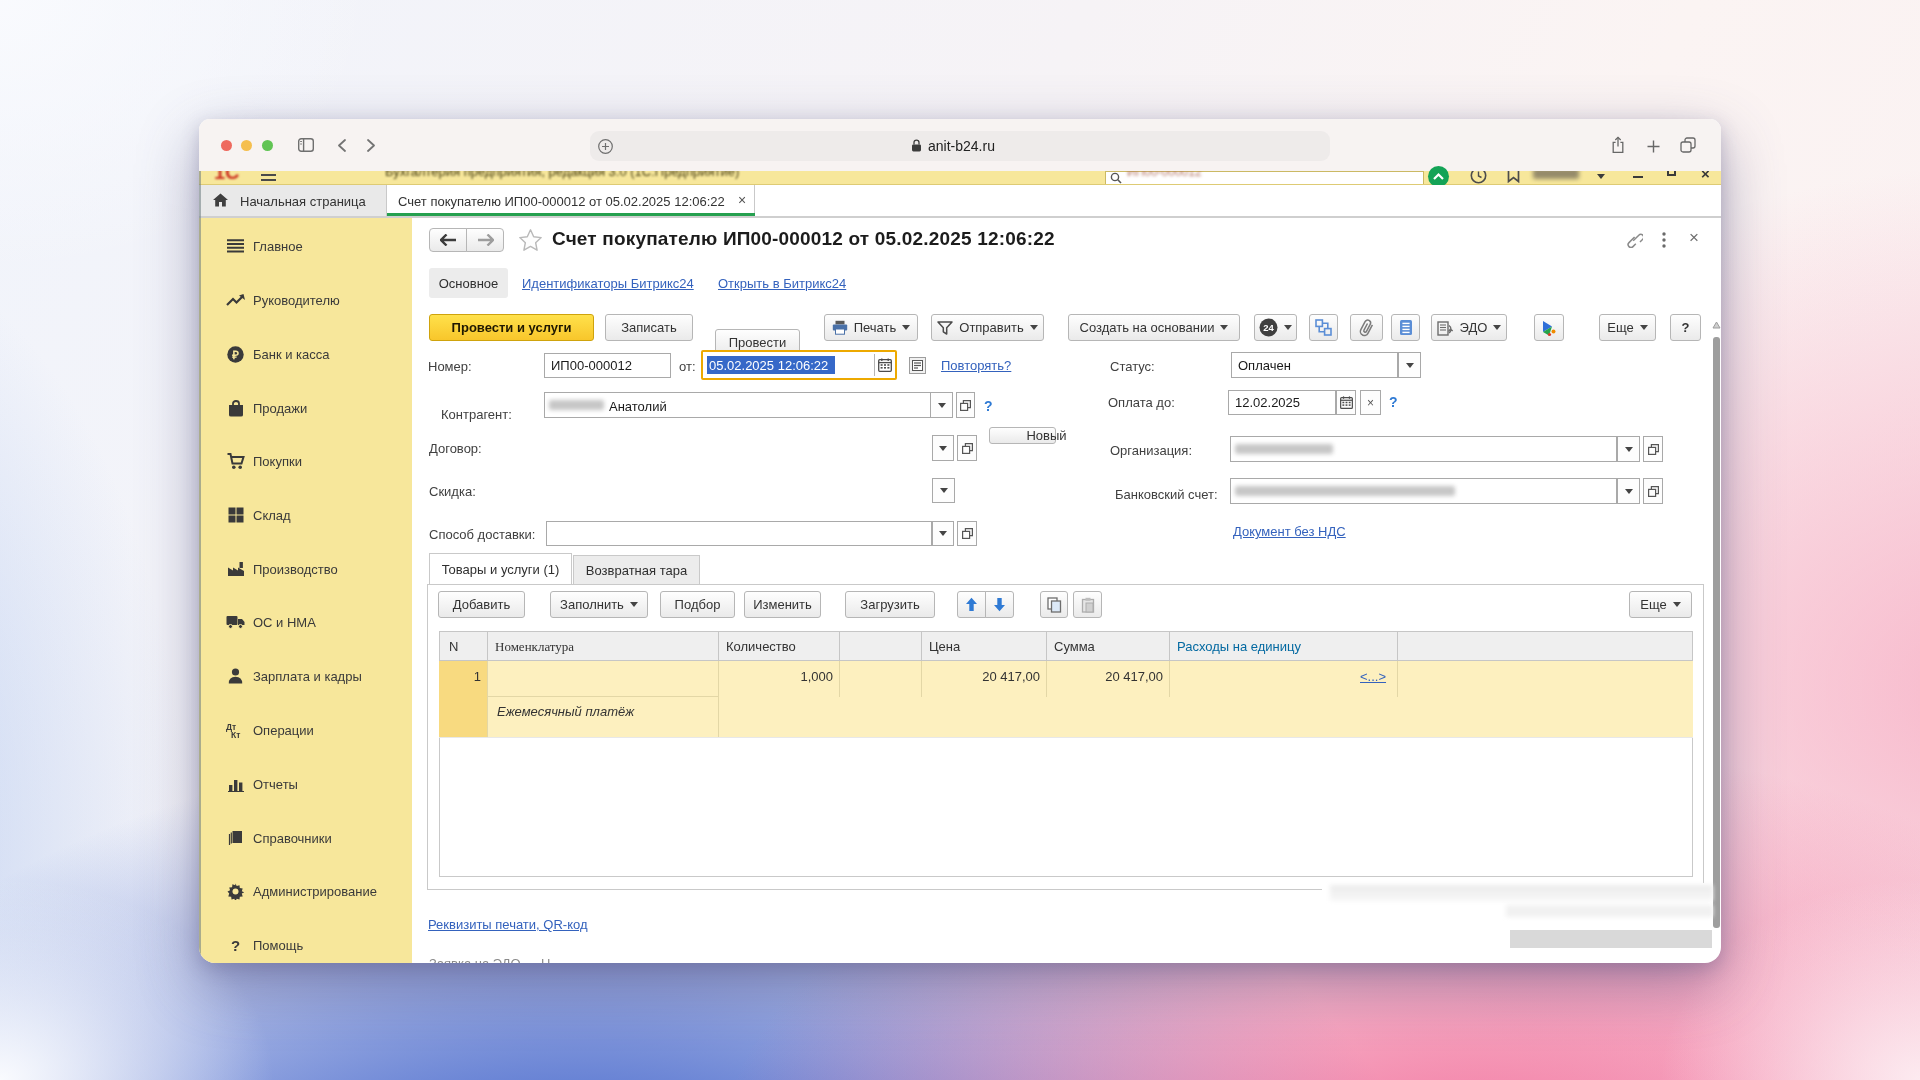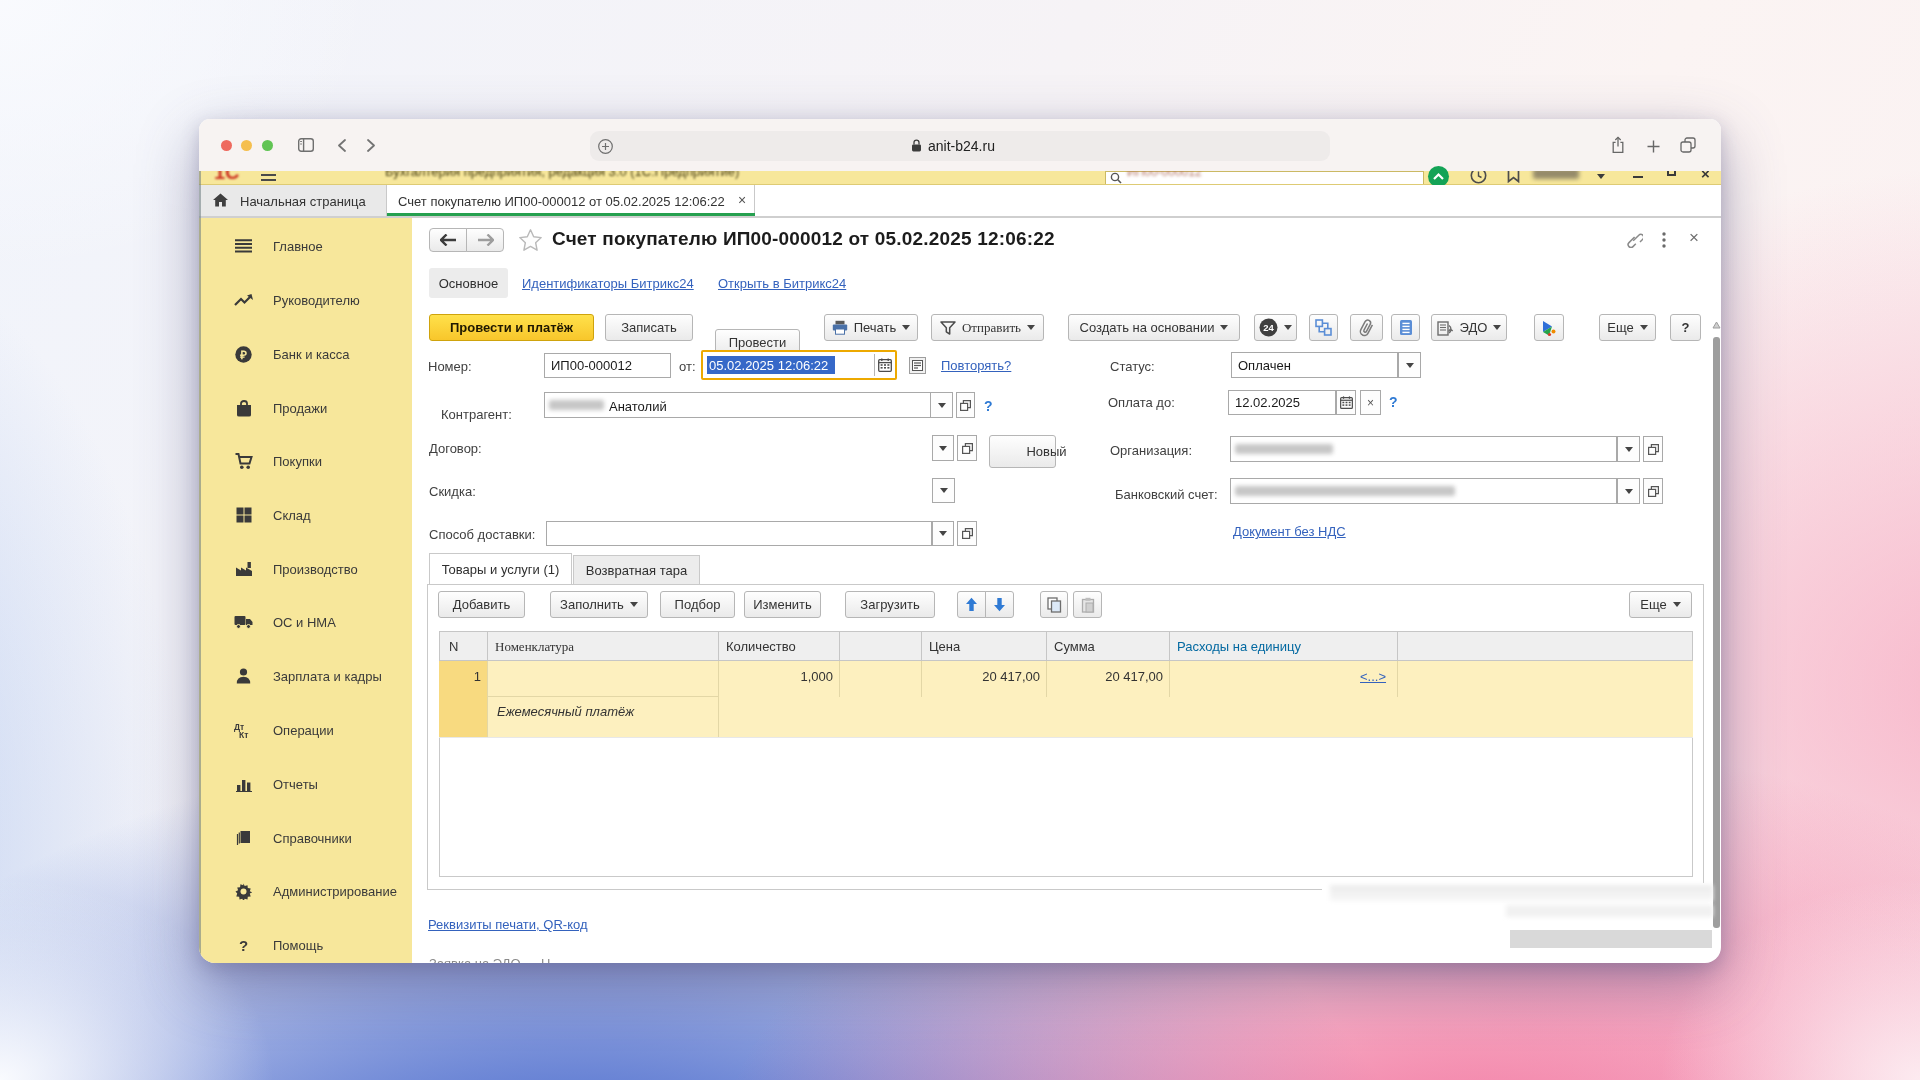--- a/index.html
+++ b/index.html
@@ -16,21 +16,21 @@
 .win{position:absolute;left:199px;top:119px;width:1522px;height:844px;border-radius:11px 11px 16px 16px;background:#fff;
  box-shadow:0 22px 60px rgba(75,70,120,.45),0 6px 18px rgba(75,70,120,.25);overflow:hidden;}
 .abs{position:absolute;}
 .lbl{position:absolute;font-size:13px;color:#404040;white-space:nowrap;}
 .lnk{position:absolute;font-size:13px;color:#3462bd;text-decoration:underline;white-space:nowrap;}
 .btn{position:absolute;box-sizing:border-box;border:1px solid #b6b6b6;border-radius:3px;background:linear-gradient(#fefefe,#eaeaea);font-size:13px;color:#333;display:flex;align-items:center;justify-content:center;gap:6px;white-space:nowrap;}
 .inp{position:absolute;box-sizing:border-box;border:1px solid #a9a9a9;background:#fff;font-size:13px;color:#1a1a1a;display:flex;align-items:center;padding:0 6px;white-space:nowrap;}
 .seg{position:absolute;box-sizing:border-box;border:1px solid #a9a9a9;background:#fdfdfd;display:flex;align-items:center;justify-content:center;}
 .car{width:0;height:0;border-left:4px solid transparent;border-right:4px solid transparent;border-top:5px solid #444;}
 .blurb{position:absolute;background:#c6c6c6;filter:blur(2px);border-radius:2px;}
-.si{position:absolute;left:27px;display:flex;align-items:center;gap:20px;height:20px;margin-left:8px;}
+.si{position:absolute;left:27px;display:flex;align-items:center;gap:8px;height:20px;}
 .si .ic{width:19px;height:19px;display:flex;align-items:center;justify-content:center;flex:none;}
 .si span{font-size:13px;color:#3a3a3a;white-space:nowrap;}
 svg{display:block;}
 </style>
 </head>
 <body>
 <div class="bg"></div>
 <div class="win">
   
   <div class="abs" style="left:0;top:0;width:1522px;height:52px;background:#f7f3f2;"></div>
@@ -281,29 +281,29 @@
       <circle cx="2" cy="2" r="1.7" fill="#6a6a6a"></circle>
       <circle cx="2" cy="8" r="1.7" fill="#6a6a6a"></circle>
       <circle cx="2" cy="14" r="1.7" fill="#6a6a6a"></circle>
     </svg>
   <div class="abs" style="left:1490px;top:109px;font-size:17px;color:#6f6f6f;">×</div>
   
   <div class="abs" style="left:230px;top:149px;width:79px;height:30px;background:#ececec;border-radius:3px;display:flex;align-items:center;justify-content:center;font-size:13px;color:#2f2f2f;">Основное</div>
   <div class="lnk" style="left:323px;top:157px;">Идентификаторы Битрикс24</div>
   <div class="lnk" style="left:519px;top:157px;">Открыть в Битрикс24</div>
   
-  <div class="btn" style="left:230px;top:195px;width:165px;height:27px;background:linear-gradient(#ffe14b,#f8c62b);border-color:#cfa30c;font-weight:bold;color:#1f1800;">Провести и платёж</div>
+  <div class="btn" style="left:230px;top:195px;width:165px;height:27px;background:linear-gradient(#ffe14b,#f8c62b);border-color:#cfa30c;font-weight:bold;color:#1f1800;">Провести и услуги</div>
   <div class="btn" style="left:406px;top:195px;width:88px;height:27px;">Записать</div>
   <div class="btn" style="left:516px;top:195px;width:85px;height:27px;margin-top:15px;">Провести</div>
   <div class="btn" style="left:625px;top:195px;width:94px;height:27px;"><svg width="16" height="15" viewBox="0 0 16 15">
         <rect x="3.5" y="0.8" width="9" height="3.6" fill="#5a5a5a"></rect>
         <rect x="0.8" y="4.4" width="14.4" height="6" rx="1" fill="#4a71a8"></rect>
         <rect x="3.5" y="9" width="9" height="5.2" fill="#fff" stroke="#4a71a8" stroke-width="1"></rect>
       </svg>Печать<div class="car"></div></div>
-  <div class="btn" style="left:732px;top:195px;width:113px;height:27px;font-family:Liberation Serif, serif;"><svg width="16" height="14" viewBox="0 0 16 14">
+  <div class="btn" style="left:732px;top:195px;width:113px;height:27px;"><svg width="16" height="14" viewBox="0 0 16 14">
         <path d="M1 1 H15 L9.7 6.8 V13 L6.3 10.8 V6.8 Z" fill="none" stroke="#4b4b4b" stroke-width="1.5" stroke-linejoin="round"></path>
       </svg>Отправить<div class="car"></div></div>
   <div class="btn" style="left:869px;top:195px;width:172px;height:27px;">Создать на основании<div class="car"></div></div>
   <div class="btn" style="left:1055px;top:195px;width:43px;height:27px;">
       <svg width="19" height="19" viewBox="0 0 19 19">
         <circle cx="9.5" cy="9.5" r="9" fill="#3f3f3f"></circle>
         <text x="9.5" y="13.2" font-size="9.5" font-weight="bold" fill="#fff" text-anchor="middle" font-family="Liberation Sans">24</text>
       </svg>
       <div class="car"></div>
     </div>
@@ -406,21 +406,21 @@
   <div class="lbl" style="left:230px;top:322px;">Договор:</div>
   <div class="seg" style="left:733px;top:316px;width:22px;height:26px;">
       <div class="car"></div>
     </div>
   <div class="seg" style="left:758px;top:316px;width:20px;height:26px;">
       <svg width="11" height="11" viewBox="0 0 11 11">
         <rect x="0.6" y="3.4" width="7" height="7" fill="none" stroke="#555" stroke-width="1.2"></rect>
         <path d="M3.4 3.4 V0.6 H10.4 V7.6 H7.6" fill="none" stroke="#555" stroke-width="1.2"></path>
       </svg>
     </div>
-  <div class="btn" style="left:790px;top:316px;width:67px;height:33px;padding-left:48px;">Новый</div>
+  <div class="btn" style="left:790px;top:308px;width:67px;height:17px;padding-left:48px;">Новый</div>
   <div class="lbl" style="left:230px;top:365px;">Скидка:</div>
   <div class="seg" style="left:733px;top:359px;width:23px;height:25px;">
       <div class="car"></div>
     </div>
   <div class="lbl" style="left:230px;top:408px;">Способ доставки:</div>
   <div class="inp" style="left:347px;top:402px;width:386px;height:25px;"></div>
   <div class="seg" style="left:733px;top:402px;width:22px;height:25px;">
       <div class="car"></div>
     </div>
   <div class="seg" style="left:758px;top:402px;width:20px;height:25px;">

